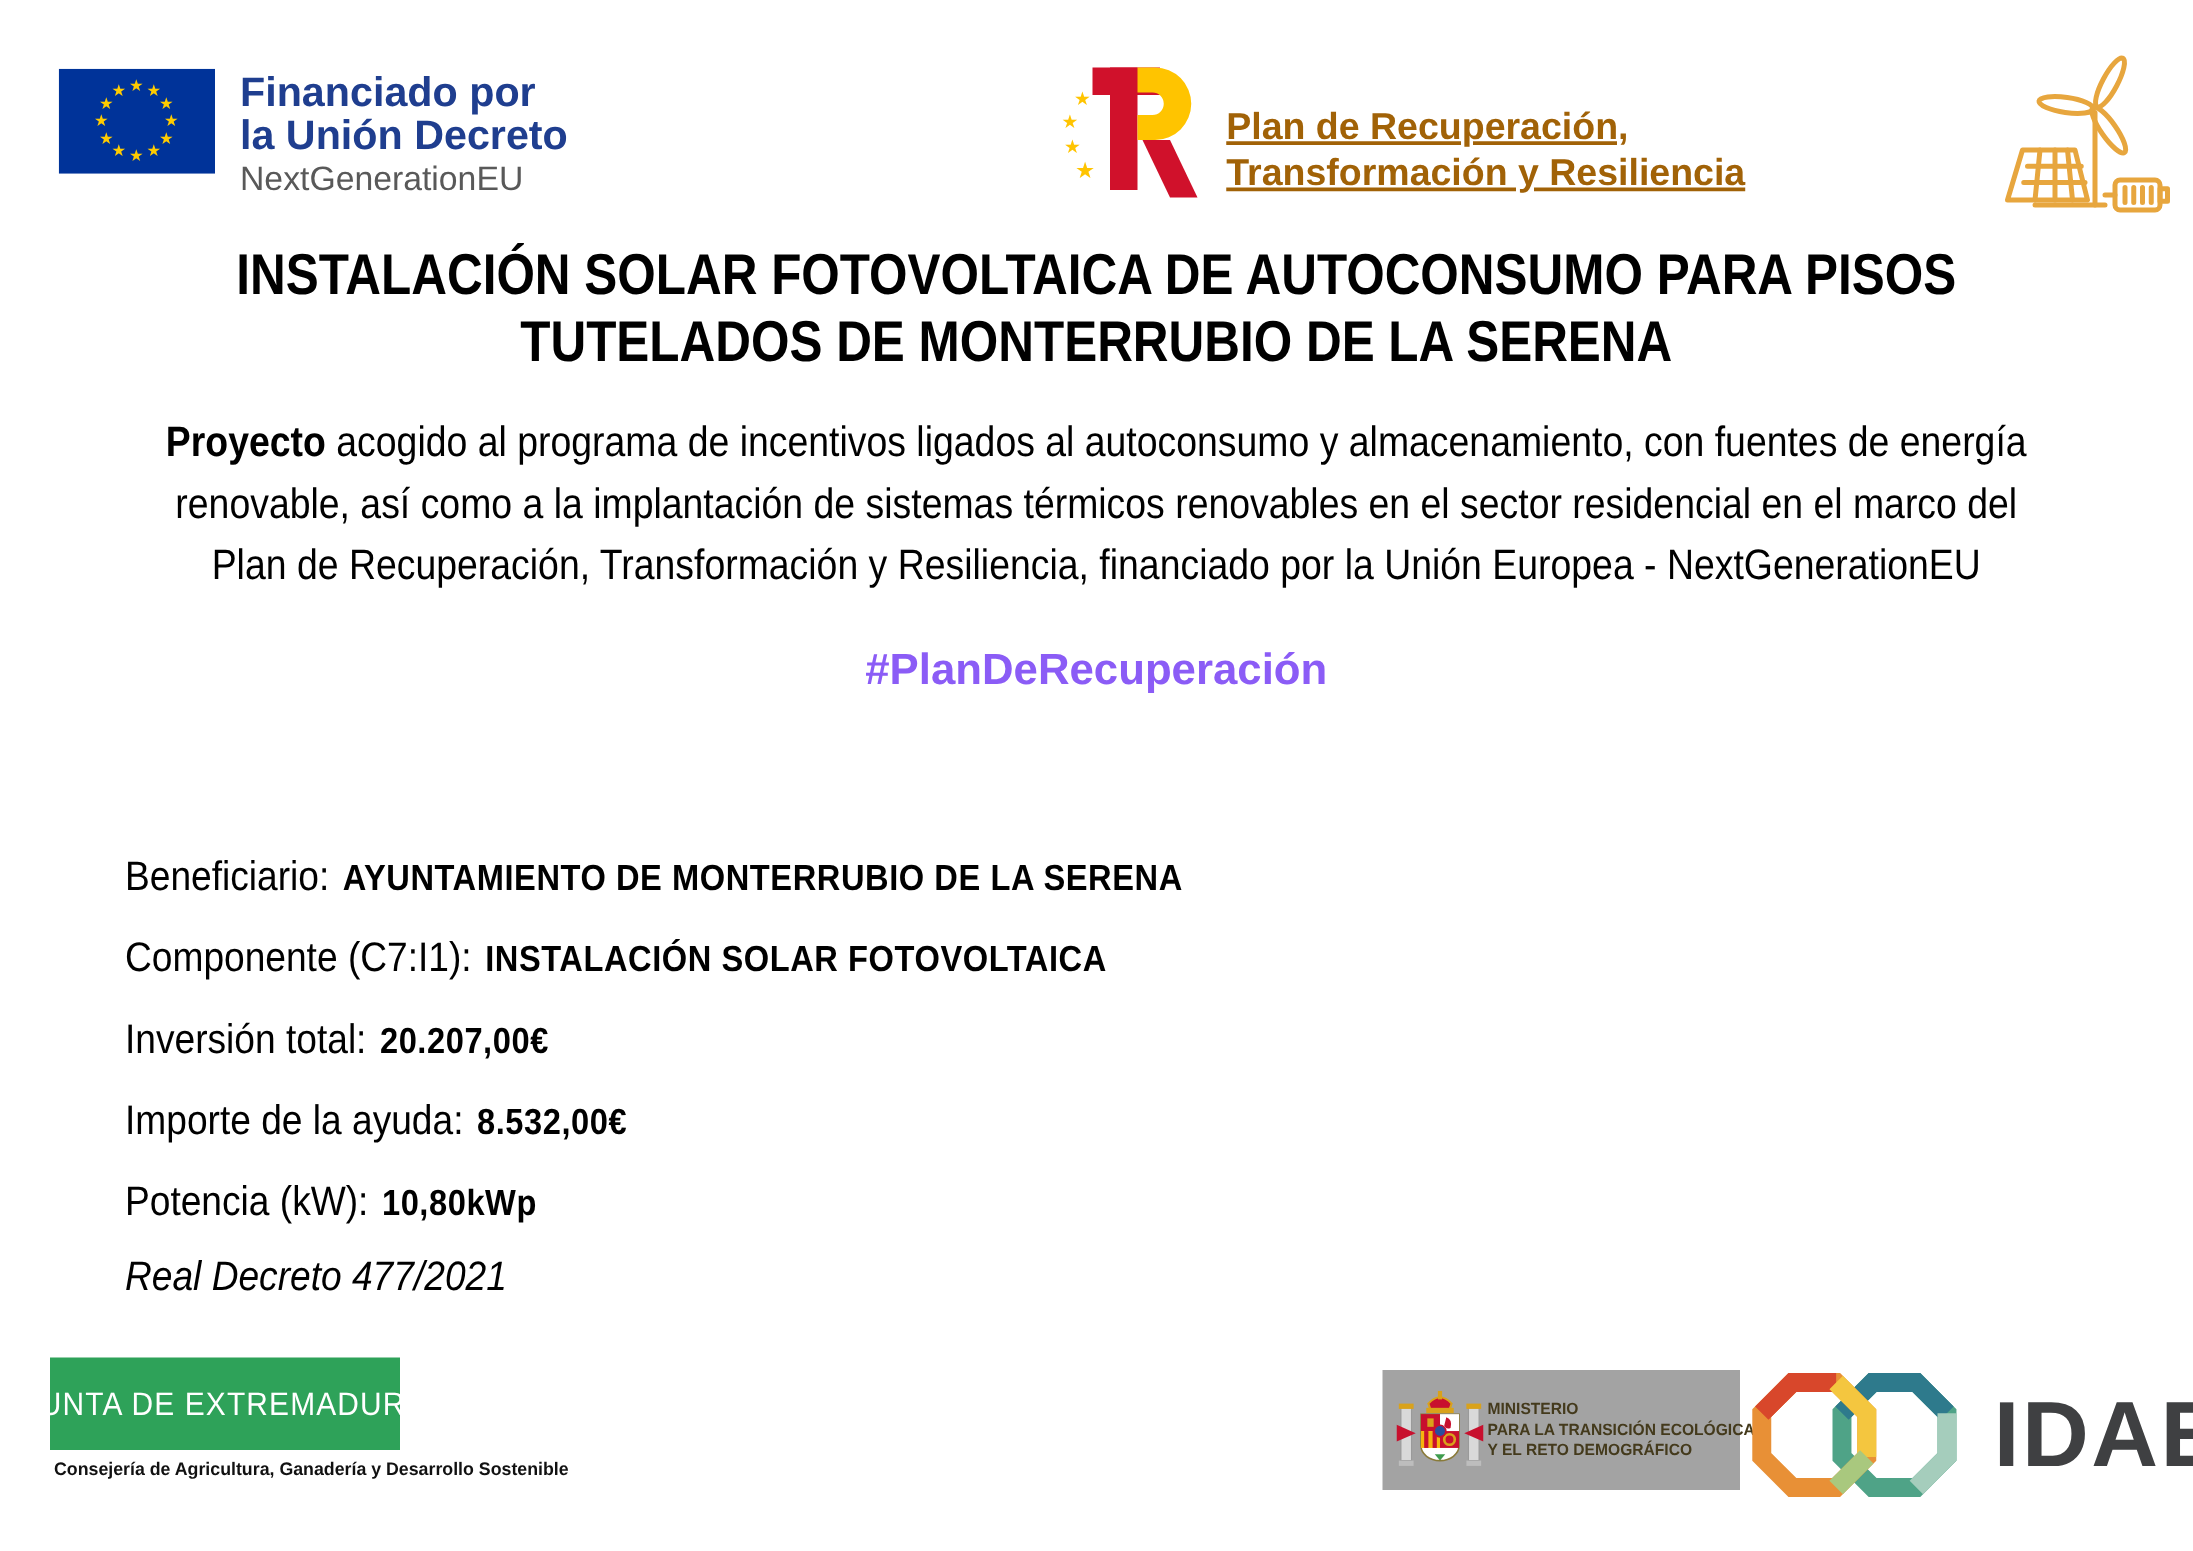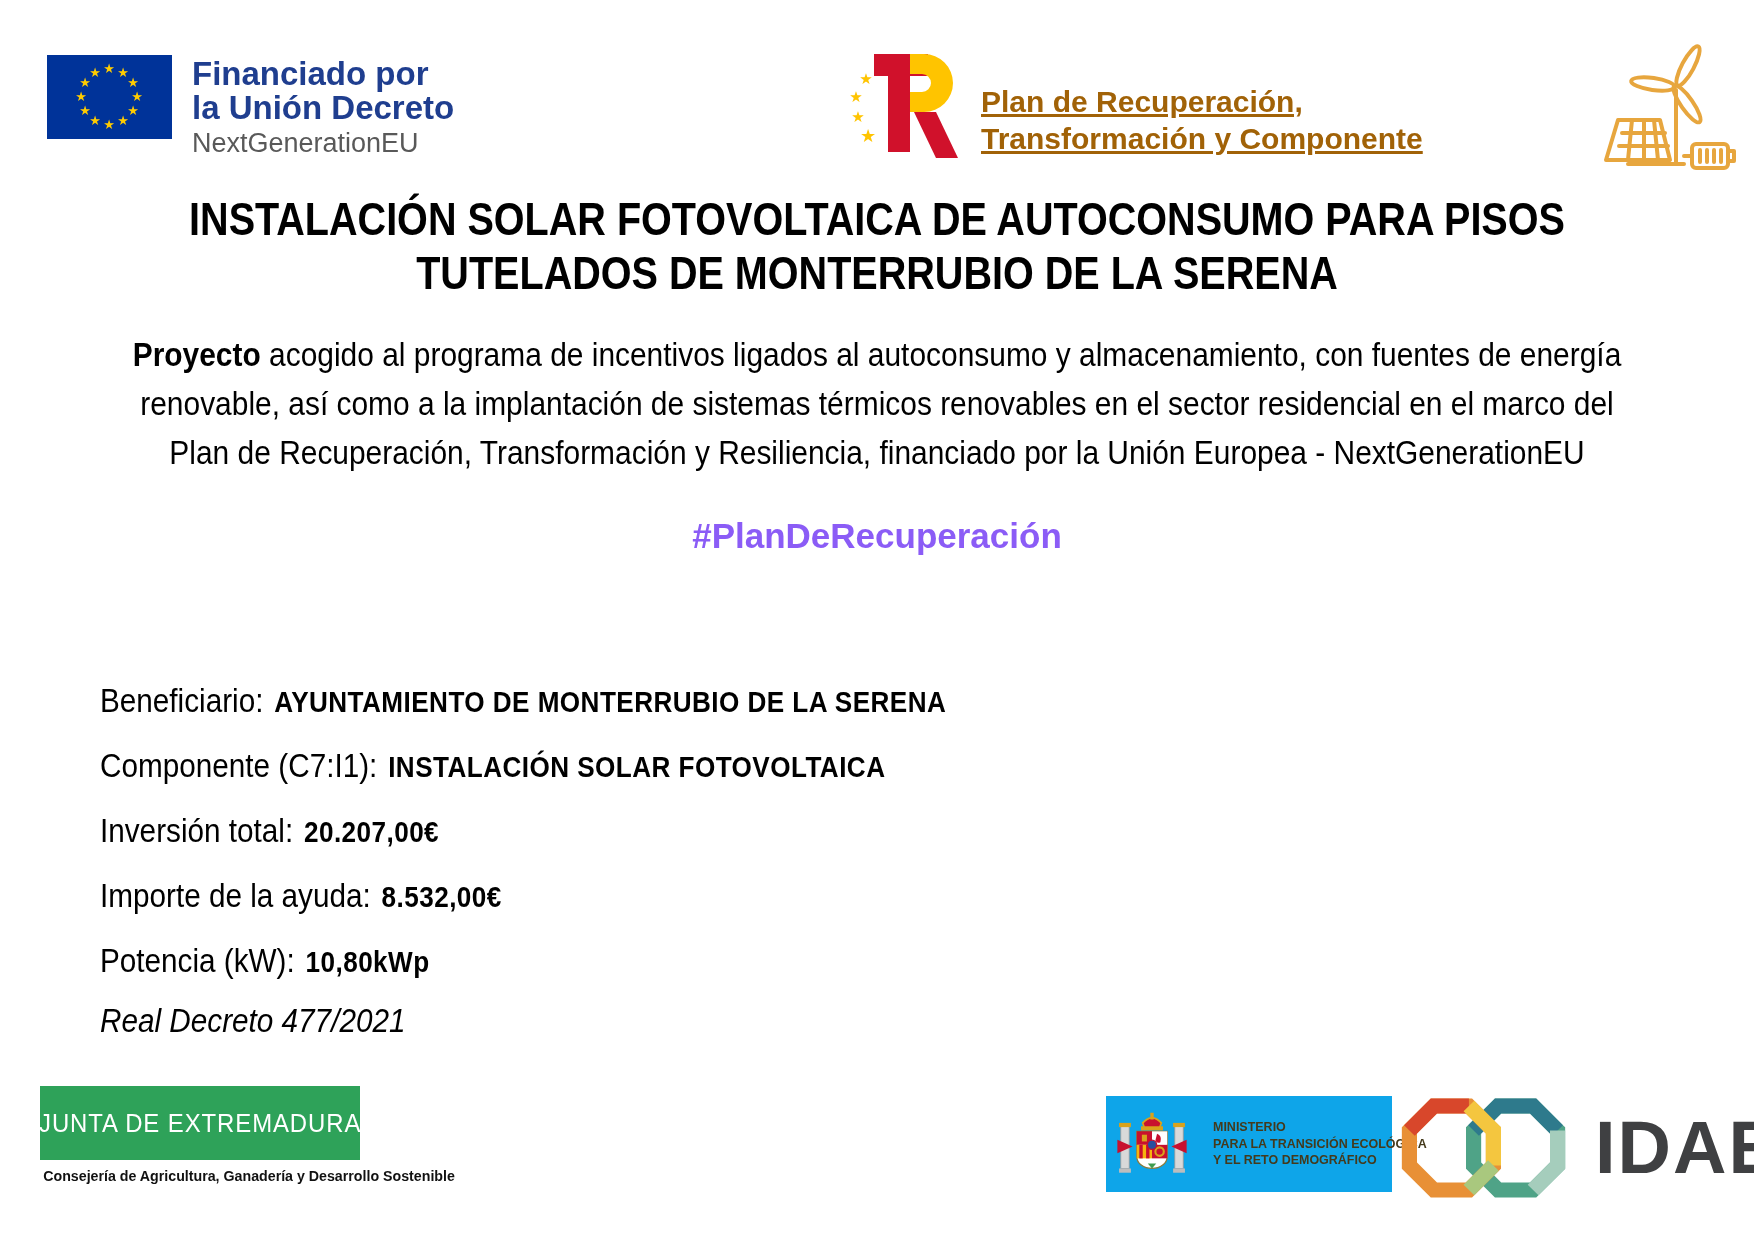--- a/index.html
+++ b/index.html
@@ -39,29 +39,29 @@
   .detail-row { height:65px; display:flex; align-items:baseline; gap:12px; white-space:nowrap;
                 transform:scaleX(0.9); transform-origin:0 0; }
   .detail-label { font-size:33px; }
   .detail-value { font-size:29px; font-weight:bold; letter-spacing:0.5px; }
 
   .decree { left:100px; top:1002px; font-size:33px; font-style:italic;
             transform:scaleX(0.9); transform-origin:0 0; }
 
   
   .junta-block { left:40px; top:1086px; width:320px; text-align:center; }
-  .junta-box { background:#2ea259; width:320px; height:74px; display:flex;
+  .junta-box { background:#2ea259; width:280px; height:74px; display:flex;
                align-items:center; justify-content:center; }
   .junta-box span { color:#ffffff; font-size:26px; letter-spacing:1px; white-space:nowrap;
                     transform:scaleX(0.92); }
   .junta-caption { margin-top:8px; font-size:14.5px; font-weight:bold; color:#111;
                    white-space:nowrap; transform:scaleX(0.98); transform-origin:50% 0;}
 
-  .ministerio-box { left:1106px; top:1096px; width:286px; height:96px; background:#0ea5e9;
-                    display:flex; align-items:center; gap:23px; padding:6px 8px; }
+  .ministerio-box { left:1106px; top:1096px; width:286px; height:96px; background:#a3a3a3;
+                    display:flex; align-items:center; gap:0; padding:6px 8px; }
   .coa { width:76px; height:82px; flex:none; }
   .ministerio-text { font-size:13px; font-weight:bold; color:#443a1c; line-height:16.5px;
                      white-space:nowrap; transform:scaleX(0.96); transform-origin:0 50%; }
 
   .idae-block { left:1396px; top:1088px; display:flex; align-items:center; gap:24px; }
   .idae-rings { width:175px; height:120px; display:block; }
   .idae-word { font-size:74px; font-weight:bold; color:#3f4042; letter-spacing:2px; line-height:1; }
 </style>
 </head>
 <body>
@@ -103,21 +103,21 @@
 
     <rect x="44" y="12" width="54" height="22" fill="#d0112b"></rect>
     <rect x="58" y="12" width="22" height="98" fill="#d0112b"></rect>
 
     <path d="M80,12 h14 a29,29 0 0 1 0,58 h-14 v-20 h12 a9,9 0 0 0 0,-18 h-12 Z" fill="#ffc400"></path>
 
     <polygon points="84,70 106,70 128,116 106,116" fill="#d0112b"></polygon>
   </svg>
   <div class="prtr-text">
     <div>Plan de Recuperación,</div>
-    <div>Transformación y Componente</div>
+    <div>Transformación y Resiliencia</div>
   </div>
 </div>
 
 <div class="abs energy-icon-wrap">
   <svg viewBox="0 0 150 150" width="150" height="150" xmlns="http://www.w3.org/2000/svg" fill="none" stroke="#e7a63e" stroke-width="4" stroke-linejoin="round" stroke-linecap="round">
 
     <path d="M88,132 V58"></path>
 
     <ellipse cx="65" cy="52" rx="22" ry="6" transform="rotate(8 65 52)"></ellipse>
     <ellipse cx="100" cy="34" rx="22" ry="6" transform="rotate(-62 100 34)"></ellipse>

